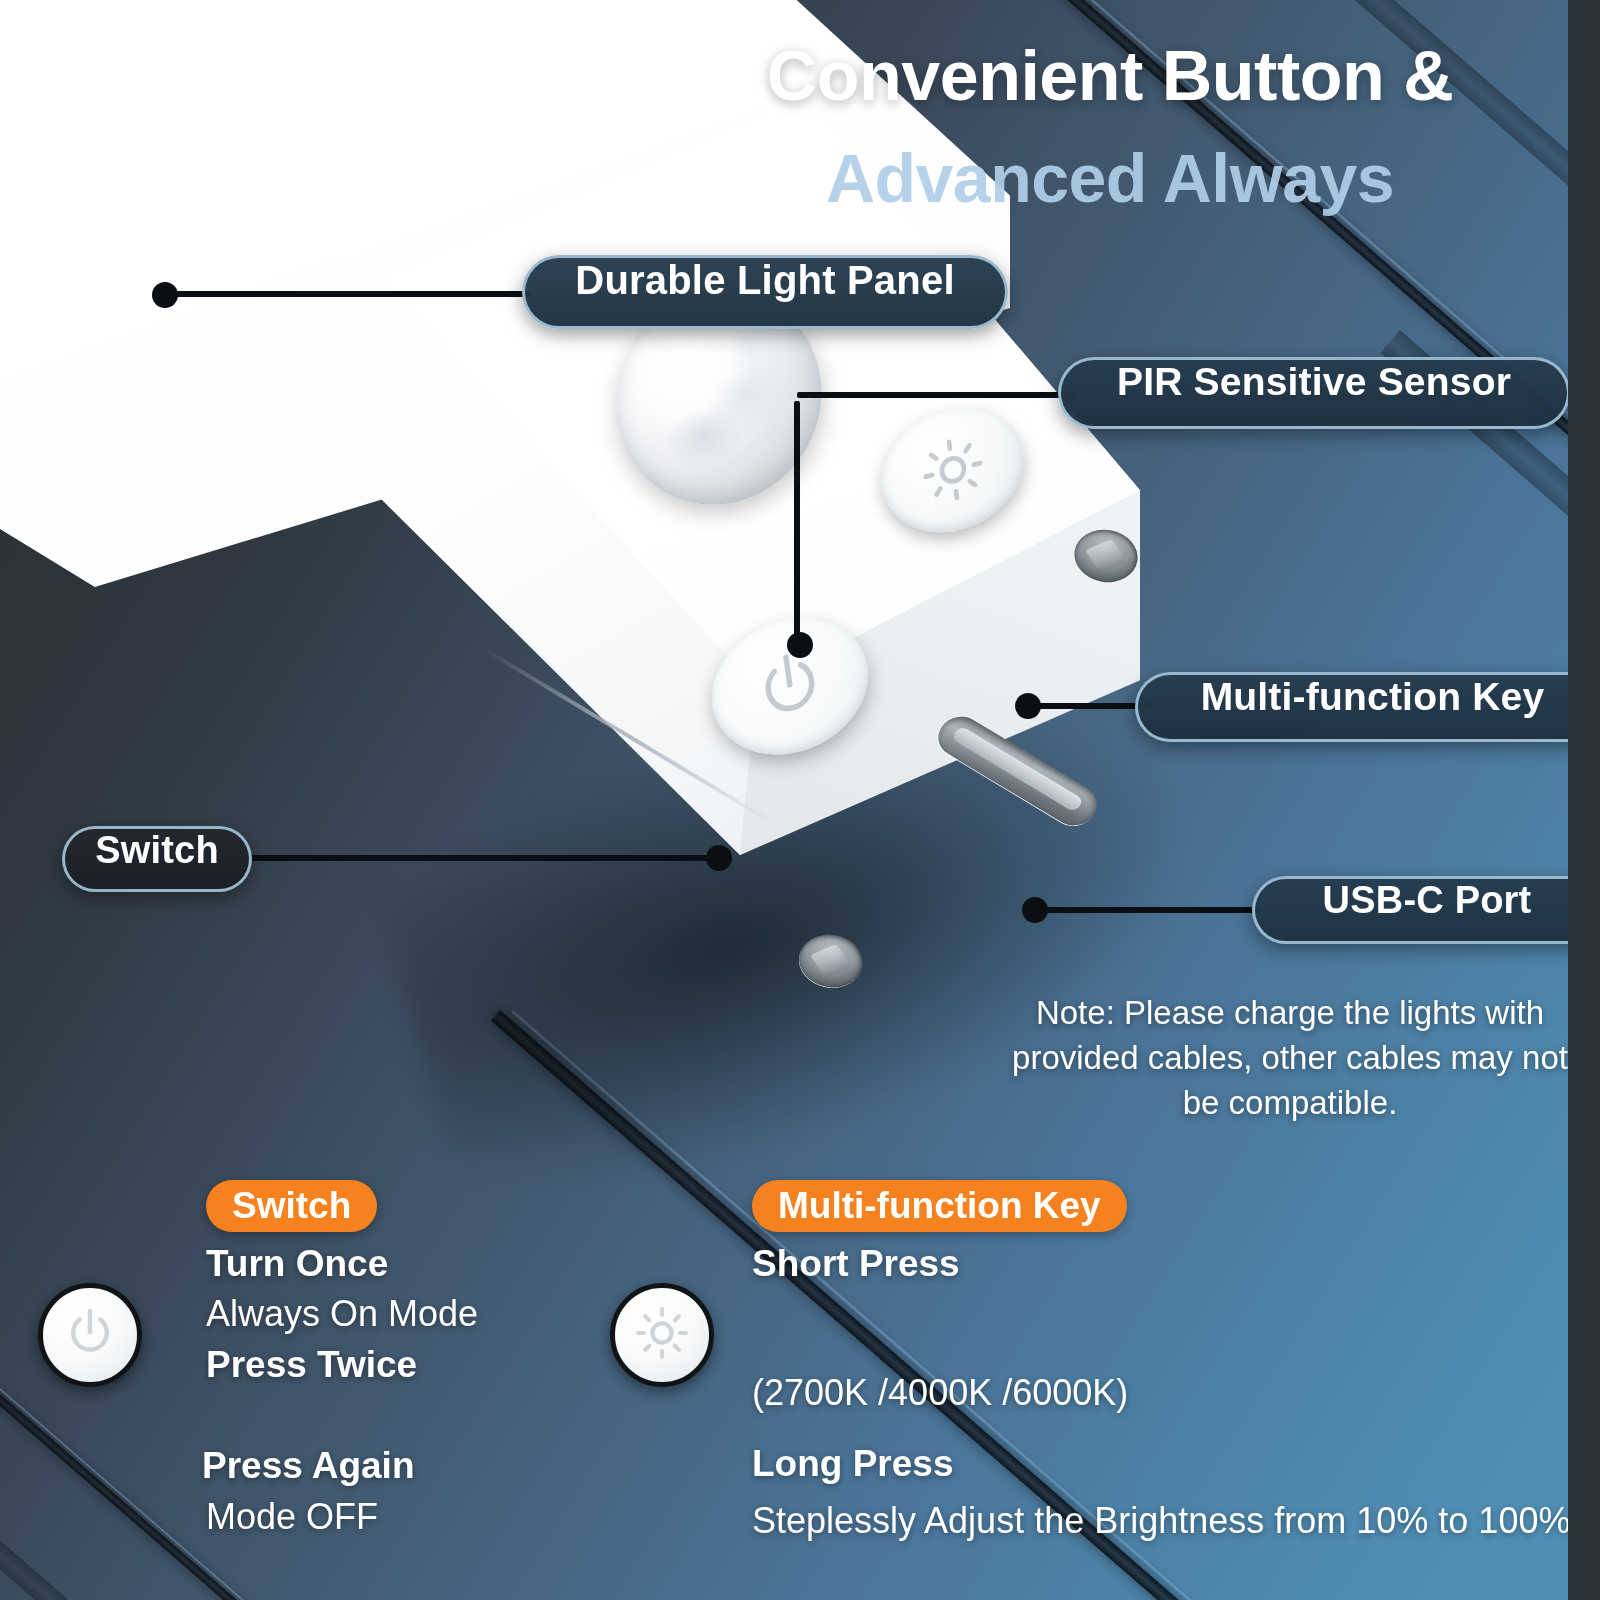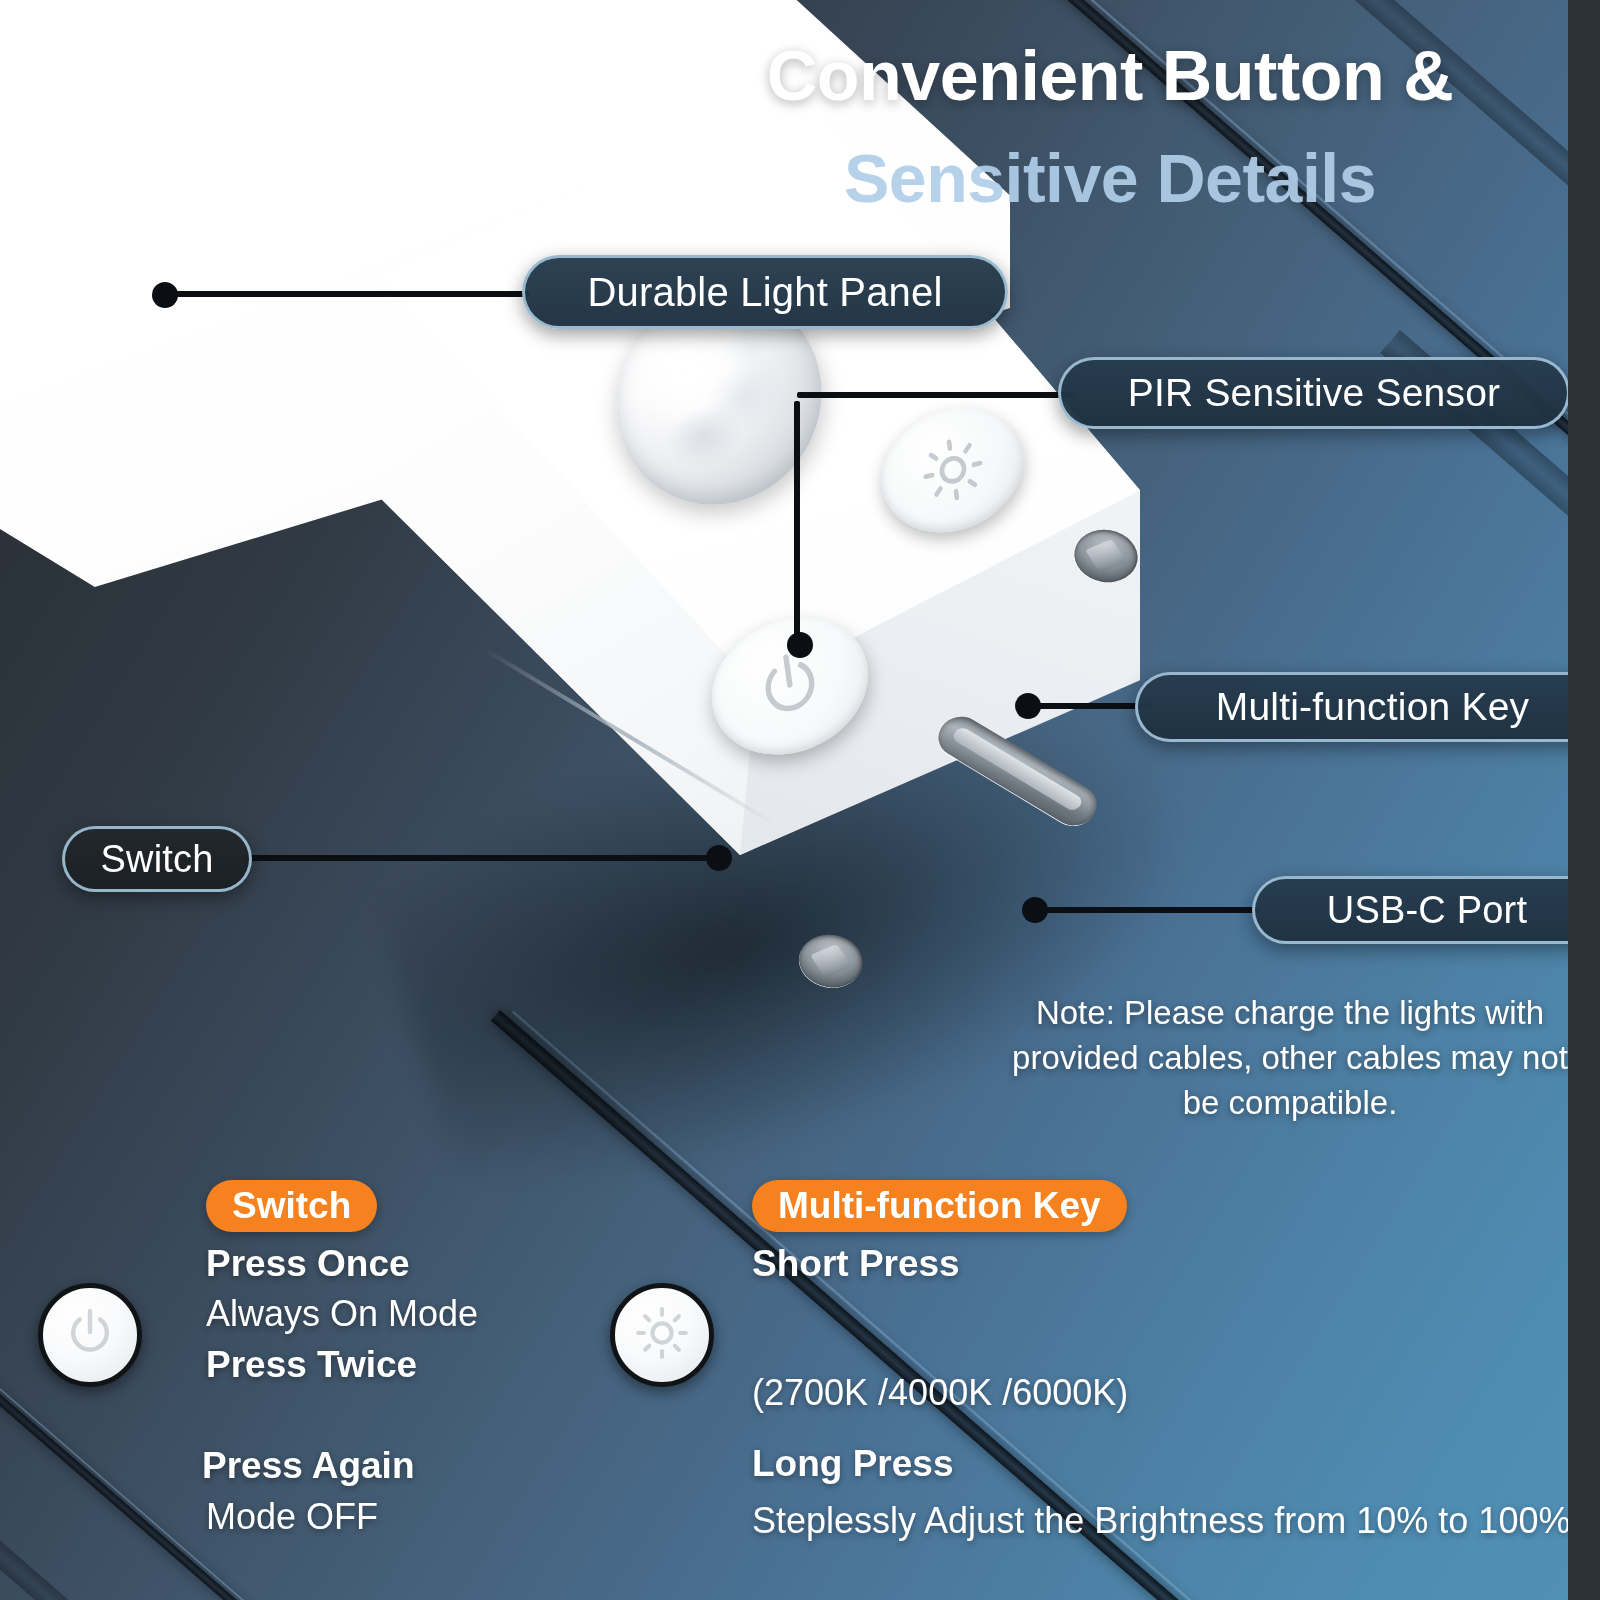--- a/index.html
+++ b/index.html
@@ -186,26 +186,26 @@
   .dev-shadow{
     left:820px; top:960px; width:820px; height:430px;
     background:radial-gradient(ellipse at 40% 50%, rgba(0,0,0,.55), rgba(0,0,0,0) 68%);
     transform:rotate(-16deg);
     filter:blur(14px);
   }
 
   
   .pill{
     position:absolute;
-    display:flex; align-items:center; justify-content:center;
+    display:flex; align-items:flex-start; justify-content:center;
     background:linear-gradient(180deg, rgba(38,60,78,.97), rgba(30,48,64,.97));
     border:3px solid rgba(168,203,224,.88);
     border-radius:999px;
     color:#ffffff;
-    font-weight:400;
+    font-weight:700;
     letter-spacing:.2px;
     white-space:nowrap;
     box-shadow:0 6px 18px rgba(0,0,0,.38);
   }
   .pill.dark{
     background:linear-gradient(180deg, rgba(34,39,44,.97), rgba(26,31,36,.97));
   }
   .leader{ position:absolute; background:#0b0f13; border-radius:2px; transform-origin:0 50%; }
   .dot{ position:absolute; width:26px; height:26px; border-radius:50%; background:#0b0f13; }
 
@@ -318,21 +318,21 @@
     </div>
 
     <div class="pp usbc"></div>
     <div class="pp usbc-inner"></div>
 
     <div class="screw screw1"></div>
     <div class="screw screw2"></div>
   </div>
 
   <div id="title1">Convenient Button &amp;</div>
-  <div id="title2">Sensitive Details</div>
+  <div id="title2">Advanced Always</div>
 
   <div class="dot" style="left:152px; top:282px;"></div>
   <div class="leader" style="left:165px; top:291px; width:365px; height:6px;"></div>
 
   <div class="dot" style="left:787px; top:632px;"></div>
   <div class="leader" style="left:797px; top:398px; width:248px; height:6px; transform:rotate(90deg);"></div>
   <div class="leader" style="left:797px; top:392px; width:280px; height:6px;"></div>
 
   <div class="dot" style="left:1015px; top:693px;"></div>
   <div class="leader" style="left:1028px; top:703px; width:125px; height:6px;"></div>
@@ -371,21 +371,21 @@
 
   <div class="circ-btn" style="left:38px; top:1283px;">
     <span>
       <svg width="56" height="56" viewBox="0 0 24 24" fill="none" stroke="#8d959d" stroke-width="1.9" stroke-linecap="round">
         <path d="M7.6 6.2a7.2 7.2 0 1 0 8.8 0"></path>
         <line x1="12" y1="2.6" x2="12" y2="11.6"></line>
       </svg>
     </span>
   </div>
 
-  <div class="b-bold" style="left:206px; top:1243px;">Press Once</div>
+  <div class="b-bold" style="left:206px; top:1243px;">Turn Once</div>
   <div class="b-reg" style="left:206px; top:1293px;text-align:center;">Always On Mode</div>
   <div class="b-bold" style="left:206px; top:1344px;">Press Twice</div>
   <div class="b-bold" style="left:202px; top:1445px;">Press Again</div>
   <div class="b-reg" style="left:206px; top:1496px;">Mode OFF</div>
 
   <div class="badge" style="left:752px; top:1180px;">
     <span>Multi-function Key</span>
   </div>
 
   <div class="circ-btn" style="left:610px; top:1283px;">

